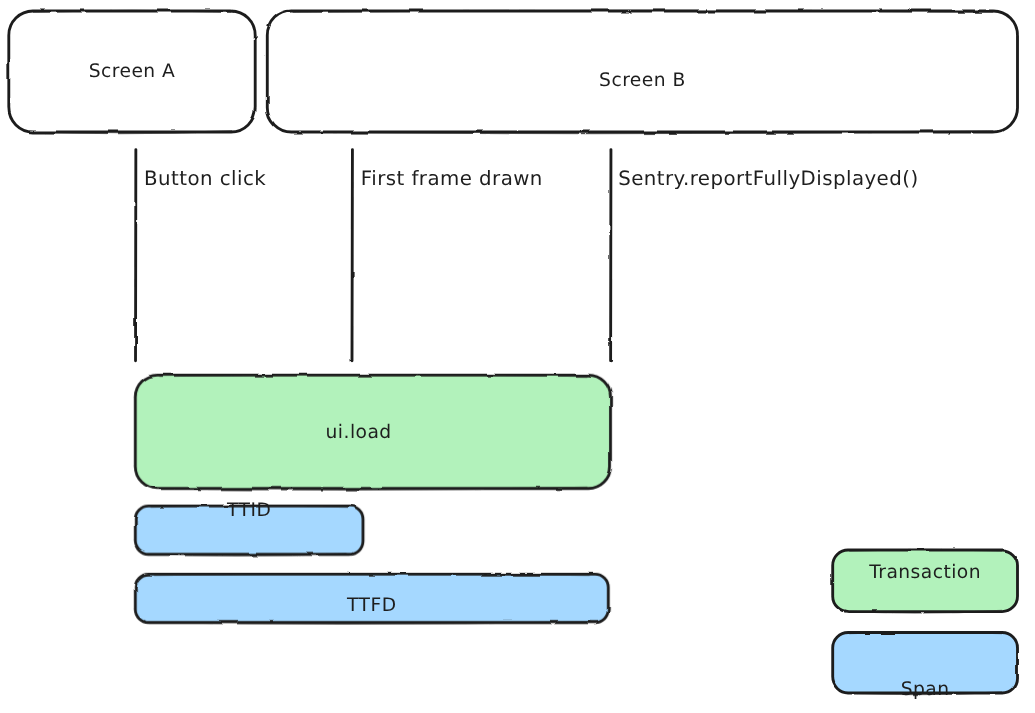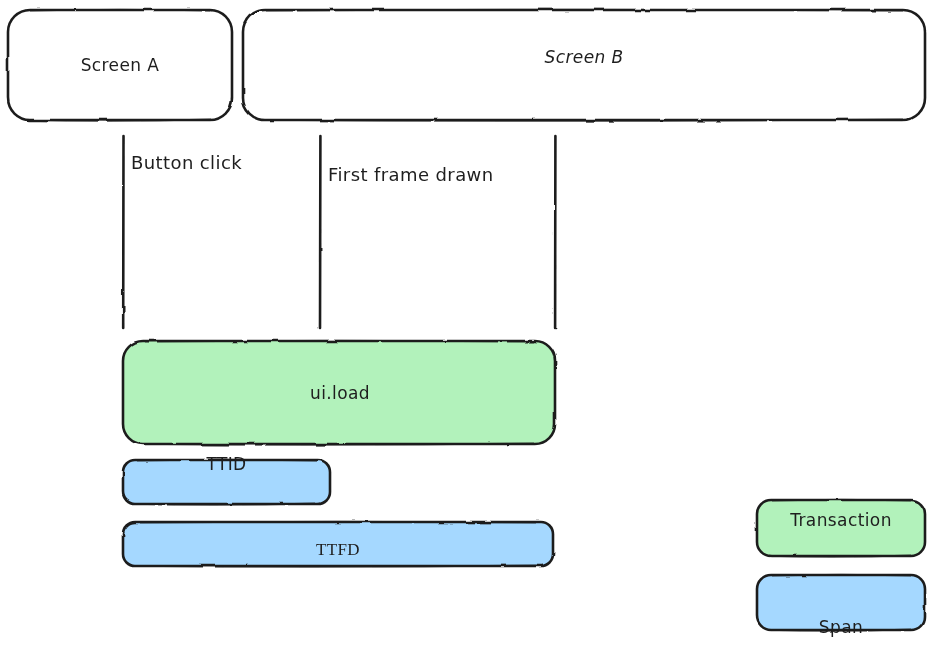--- a/index.html
+++ b/index.html
@@ -108,30 +108,31 @@
       <g>
         <rect x="757" y="575" width="168" height="55" rx="14" ry="14" fill="#a5d8ff" stroke="#1e1e1e" stroke-width="2.6" stroke-linejoin="round"></rect>
         <path d="M772 576 Q841 573 911 576" fill="none" stroke="#1e1e1e" stroke-width="1.4" opacity="0.5"></path>
         <path d="M772 630 Q842 633 911 629" fill="none" stroke="#1e1e1e" stroke-width="1.4" opacity="0.5"></path>
       </g>
     </g>
   </svg>
 
   <div class="lbl box-label center-in" style="left:8px; top:10px; width:224px; height:110px;">Screen A</div>
 
-  <div class="lbl box-label center-in" style="left:243px; top:10px; width:682px; height:94px;font-style:italic;">Screen B</div>
+  <div class="lbl box-label center-in" style="left:243px; top:26px; width:682px; height:94px;">Screen B</div>
 
   <div class="lbl tick-label" style="left:131px; top:152px;">Button click</div>
 
-  <div class="lbl tick-label" style="left:328px; top:152px;margin-top:12px;">First frame drawn</div>
+  <div class="lbl tick-label" style="left:328px; top:152px;">First frame drawn</div>
 
+  <div class="lbl tick-label" style="left:562px; top:152px;">Sentry.reportFullyDisplayed()</div>
 
-  <div class="lbl box-label center-in" style="left:124px; top:341px; width:432px; height:103px;">ui.load</div>
+  <div class="lbl box-label center-in" style="left:110px; top:341px; width:432px; height:103px;">ui.load</div>
 
   <div class="lbl box-label center-in" style="left:123px; top:436px; width:207px; height:56px;">TTID</div>
 
-  <div class="lbl box-label center-in" style="left:123px; top:522px; width:430px; height:56px;font-family:Liberation Serif, serif;">TTFD</div>
+  <div class="lbl box-label center-in" style="left:123px; top:522px; width:430px; height:56px;">TTFD</div>
 
   <div class="lbl box-label center-in" style="left:757px; top:492px; width:168px; height:56px;">Transaction</div>
 
   <div class="lbl box-label center-in" style="left:757px; top:575px; width:168px; height:55px;margin-top:24px;">Span</div>
 
 </div>
 
 </body></html>

